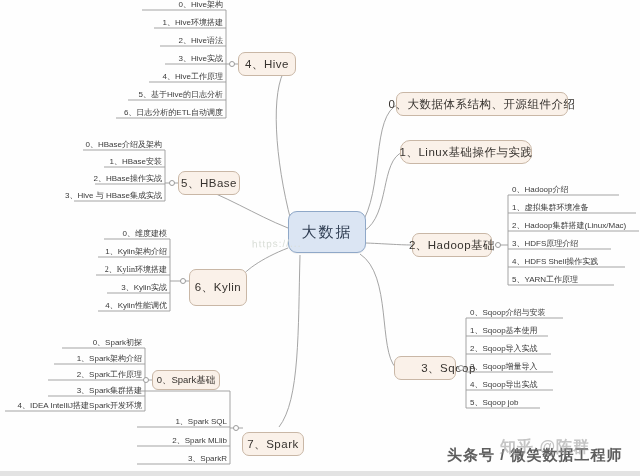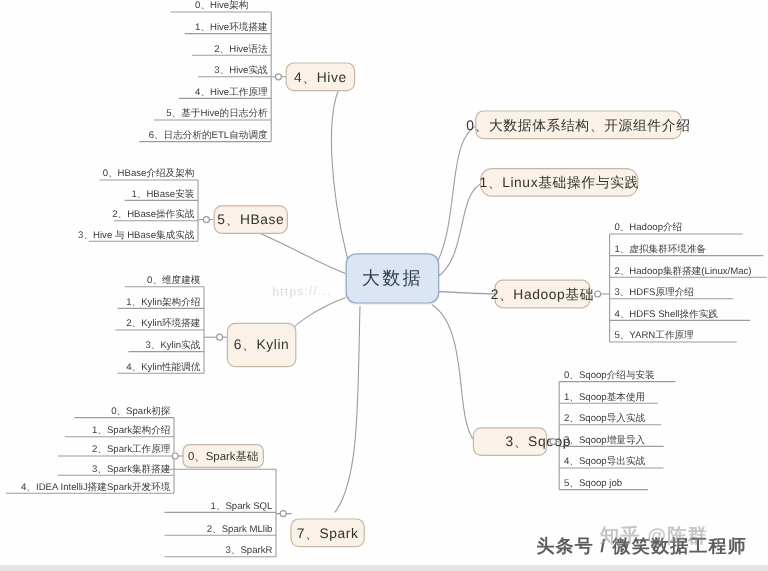--- a/index.html
+++ b/index.html
@@ -228,21 +228,21 @@
   <div class="node topic" style="left:242px;top:416px;width:62px;height:24px;margin-top:16px;">
     <span>7、Spark</span>
   </div>
   <div class="dot" style="left:233px;top:425px;"></div>
 
   <div class="node subtopic" style="left:152px;top:370px;width:68px;height:20px;">
     <span>0、Spark基础</span>
   </div>
   <div class="dot" style="left:143px;top:377px;"></div>
 
-  <div class="leaf right" style="left:124px;top:-1px;width:86px;">
+  <div class="leaf right" style="left:140px;top:-1px;width:86px;">
     <span>0、Hive架构</span>
     </div>
   <div class="leaf right" style="left:152px;top:17px;width:74px;">
     <span>1、Hive环境搭建</span>
     </div>
   <div class="leaf right" style="left:158px;top:35px;width:68px;">
     <span>2、Hive语法</span>
     </div>
   <div class="leaf right" style="left:163px;top:53px;width:63px;">
     <span>3、Hive实战</span>
@@ -269,21 +269,21 @@
   <div class="leaf right" style="left:72px;top:190px;width:93px;">
     <span>3、Hive 与 HBase集成实战</span>
     </div>
 
   <div class="leaf right" style="left:102px;top:228px;width:68px;">
     <span>0、维度建模</span>
     </div>
   <div class="leaf right" style="left:96px;top:246px;width:74px;">
     <span>1、Kylin架构介绍</span>
     </div>
-  <div class="leaf right" style="left:94px;top:264px;width:76px;">
+  <div class="leaf right" style="left:94px;top:264px;width:76px;font-family:Liberation Serif, serif;">
     <span>2、Kylin环境搭建</span>
     </div>
   <div class="leaf right" style="left:105px;top:282px;width:65px;">
     <span>3、Kylin实战</span>
     </div>
   <div class="leaf right" style="left:96px;top:300px;width:74px;">
     <span>4、Kylin性能调优</span>
     </div>
 
   <div class="leaf right" style="left:60px;top:337px;width:85px;">
@@ -343,21 +343,21 @@
   <div class="leaf left" style="left:466px;top:361px;width:87px;">
     <span>3、Sqoop增量导入</span>
     </div>
   <div class="leaf left" style="left:466px;top:379px;width:87px;">
     <span>4、Sqoop导出实战</span>
     </div>
   <div class="leaf left" style="left:466px;top:397px;width:74px;">
     <span>5、Sqoop job</span>
     </div>
 
-  <div class="wm-center" style="left:227px;top:238px;">
+  <div class="wm-center" style="left:252px;top:238px;">
     <span>https://...</span>
   </div>
 
   <div class="wm-bottom" style="left:447px;top:446px;text-align:center;">
     <span>头条号 / 微笑数据工程师</span>
   </div>
 
   <div class="wm-overlay" style="left:500px;top:437px;">
     <span>知乎 @陈群</span>
   </div>

